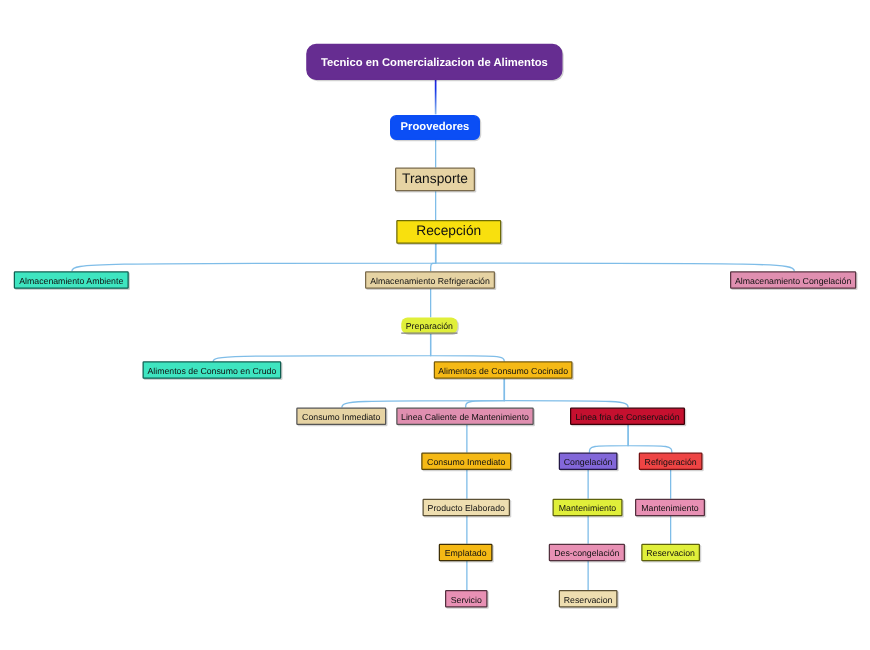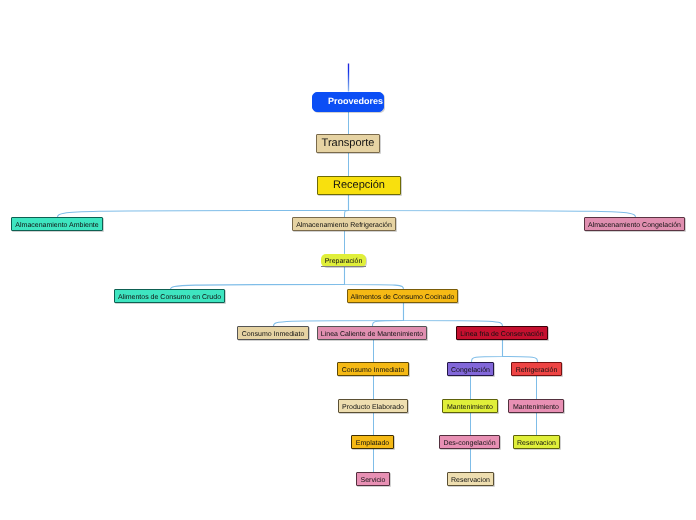--- a/index.html
+++ b/index.html
@@ -42,21 +42,24 @@
       <path d="M502.5 339.6 L502.5 356.5 C535.75 356.5 537.5 356.5 537.5 362.2" fill="none" stroke="#7FBDE8" stroke-width="1.05"></path>
       <path d="M373.5 376 L373.5 399" fill="none" stroke="#7FBDE8" stroke-width="1.05"></path>
       <path d="M470.5 376 L470.5 399" fill="none" stroke="#7FBDE8" stroke-width="1.05"></path>
       <path d="M536.5 376 L536.5 399" fill="none" stroke="#7FBDE8" stroke-width="1.05"></path>
       <path d="M373.5 412.6 L373.5 435" fill="none" stroke="#7FBDE8" stroke-width="1.05"></path>
       <path d="M470.5 412.6 L470.5 435" fill="none" stroke="#7FBDE8" stroke-width="1.05"></path>
       <path d="M536.5 412.6 L536.5 435" fill="none" stroke="#7FBDE8" stroke-width="1.05"></path>
       <path d="M373.5 448.6 L373.5 472" fill="none" stroke="#7FBDE8" stroke-width="1.05"></path>
       <path d="M470.5 448.6 L470.5 472" fill="none" stroke="#7FBDE8" stroke-width="1.05"></path>
     </svg>
-    <div class="node" style="left: 312px; top: 91.5px; width: 72px; height: 20px; background: rgb(11, 78, 245); border-color: rgb(11, 78, 245); border-radius: 5px; color: rgb(255, 255, 255); font-size: 9px; font-weight: 700; padding-top: 0.6px; justify-content: flex-end;">
+<div class="node" style="left: 245px; top: 34.5px; width: 205px; height: 29px; background: rgb(102, 45, 145); border-color: rgb(102, 45, 145); border-radius: 8px; color: rgb(255, 255, 255); font-size: 9px; font-weight: 700; padding-top: 2.4px;">
+      <span class="node-label">Tecnico en Comercializacion de Alimentos</span>
+    </div>
+    <div class="node" style="left: 312px; top: 91.5px; width: 72px; height: 20px; background: rgb(11, 78, 245); border-color: rgb(11, 78, 245); border-radius: 5px; color: rgb(255, 255, 255); font-size: 9px; font-weight: 700; padding-top: 0.6px;">
       <span class="node-label">Proovedores</span>
     </div>
     <div class="node" style="left: 316px; top: 134px; width: 64px; height: 19px; background: rgb(230, 211, 163); border-color: rgb(122, 106, 75); border-radius: 1px; color: rgb(17, 17, 17); font-size: 11px; font-weight: 400; text-align: right;">
       <span class="node-label">Transporte</span>
     </div>
     <div class="node" style="left: 317px; top: 176px; width: 84px; height: 19px; background: rgb(248, 224, 14); border-color: rgb(110, 107, 6); border-radius: 1px; color: rgb(17, 17, 17); font-size: 11px; font-weight: 400;">
       <span class="node-label">Recepción</span>
     </div>
     <div class="node" style="left: 11px; top: 216.9px; width: 92px; height: 14.2px; background: rgb(62, 229, 192); border-color: rgb(14, 96, 82); border-radius: 1px; color: rgb(17, 17, 17); font-size: 7px; font-weight: 400; padding-top: 2.5px;">
       <span class="node-label">Almacenamiento Ambiente</span>

